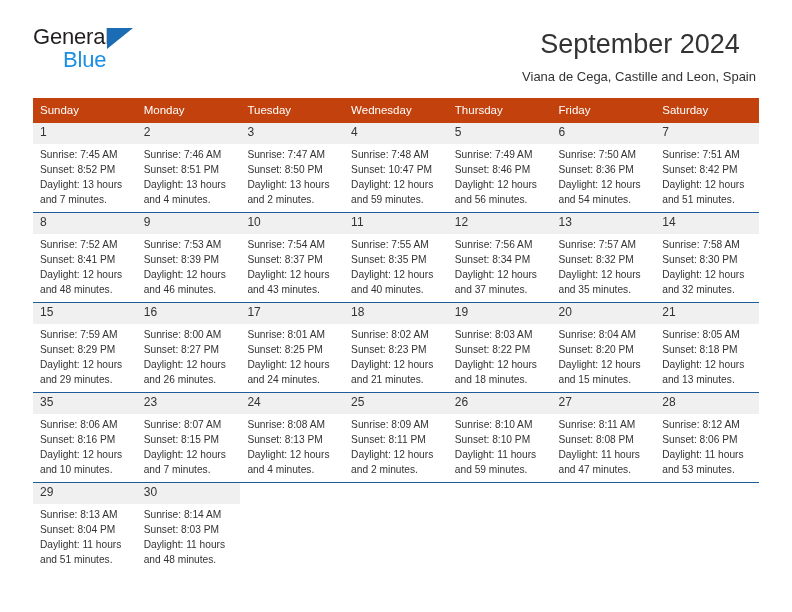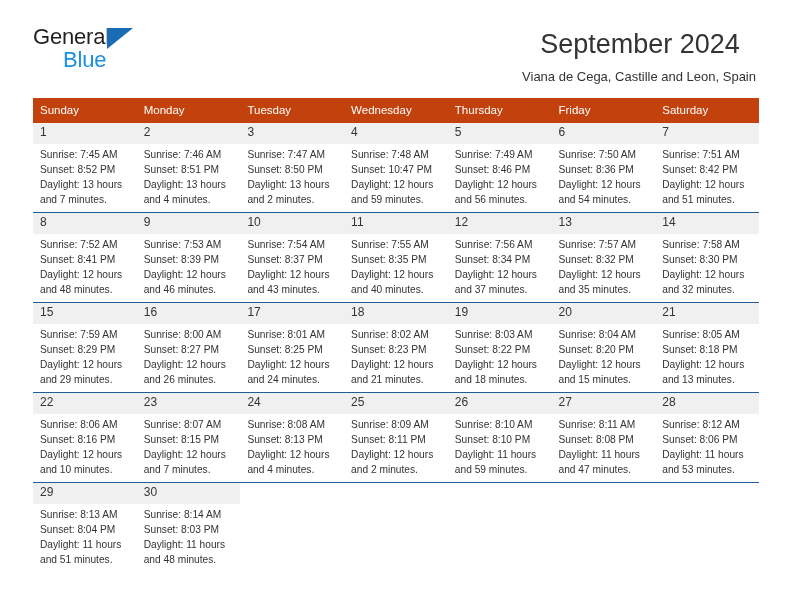--- a/index.html
+++ b/index.html
@@ -332,21 +332,21 @@
             <div class="daynum">21</div>
             <div class="cell-body">
               <div>Sunrise: 8:05 AM</div>
               <div>Sunset: 8:18 PM</div>
               <div class="daylight">Daylight: 12 hours and 13 minutes.</div>
             </div>
           </td>
         </tr>
         <tr class="week">
           <td>
-            <div class="daynum">22</div>
+            <div class="daynum">35</div>
             <div class="cell-body">
               <div>Sunrise: 8:06 AM</div>
               <div>Sunset: 8:16 PM</div>
               <div class="daylight">Daylight: 12 hours and 10 minutes.</div>
             </div>
           </td>
           <td>
             <div class="daynum">23</div>
             <div class="cell-body">
               <div>Sunrise: 8:07 AM</div>

